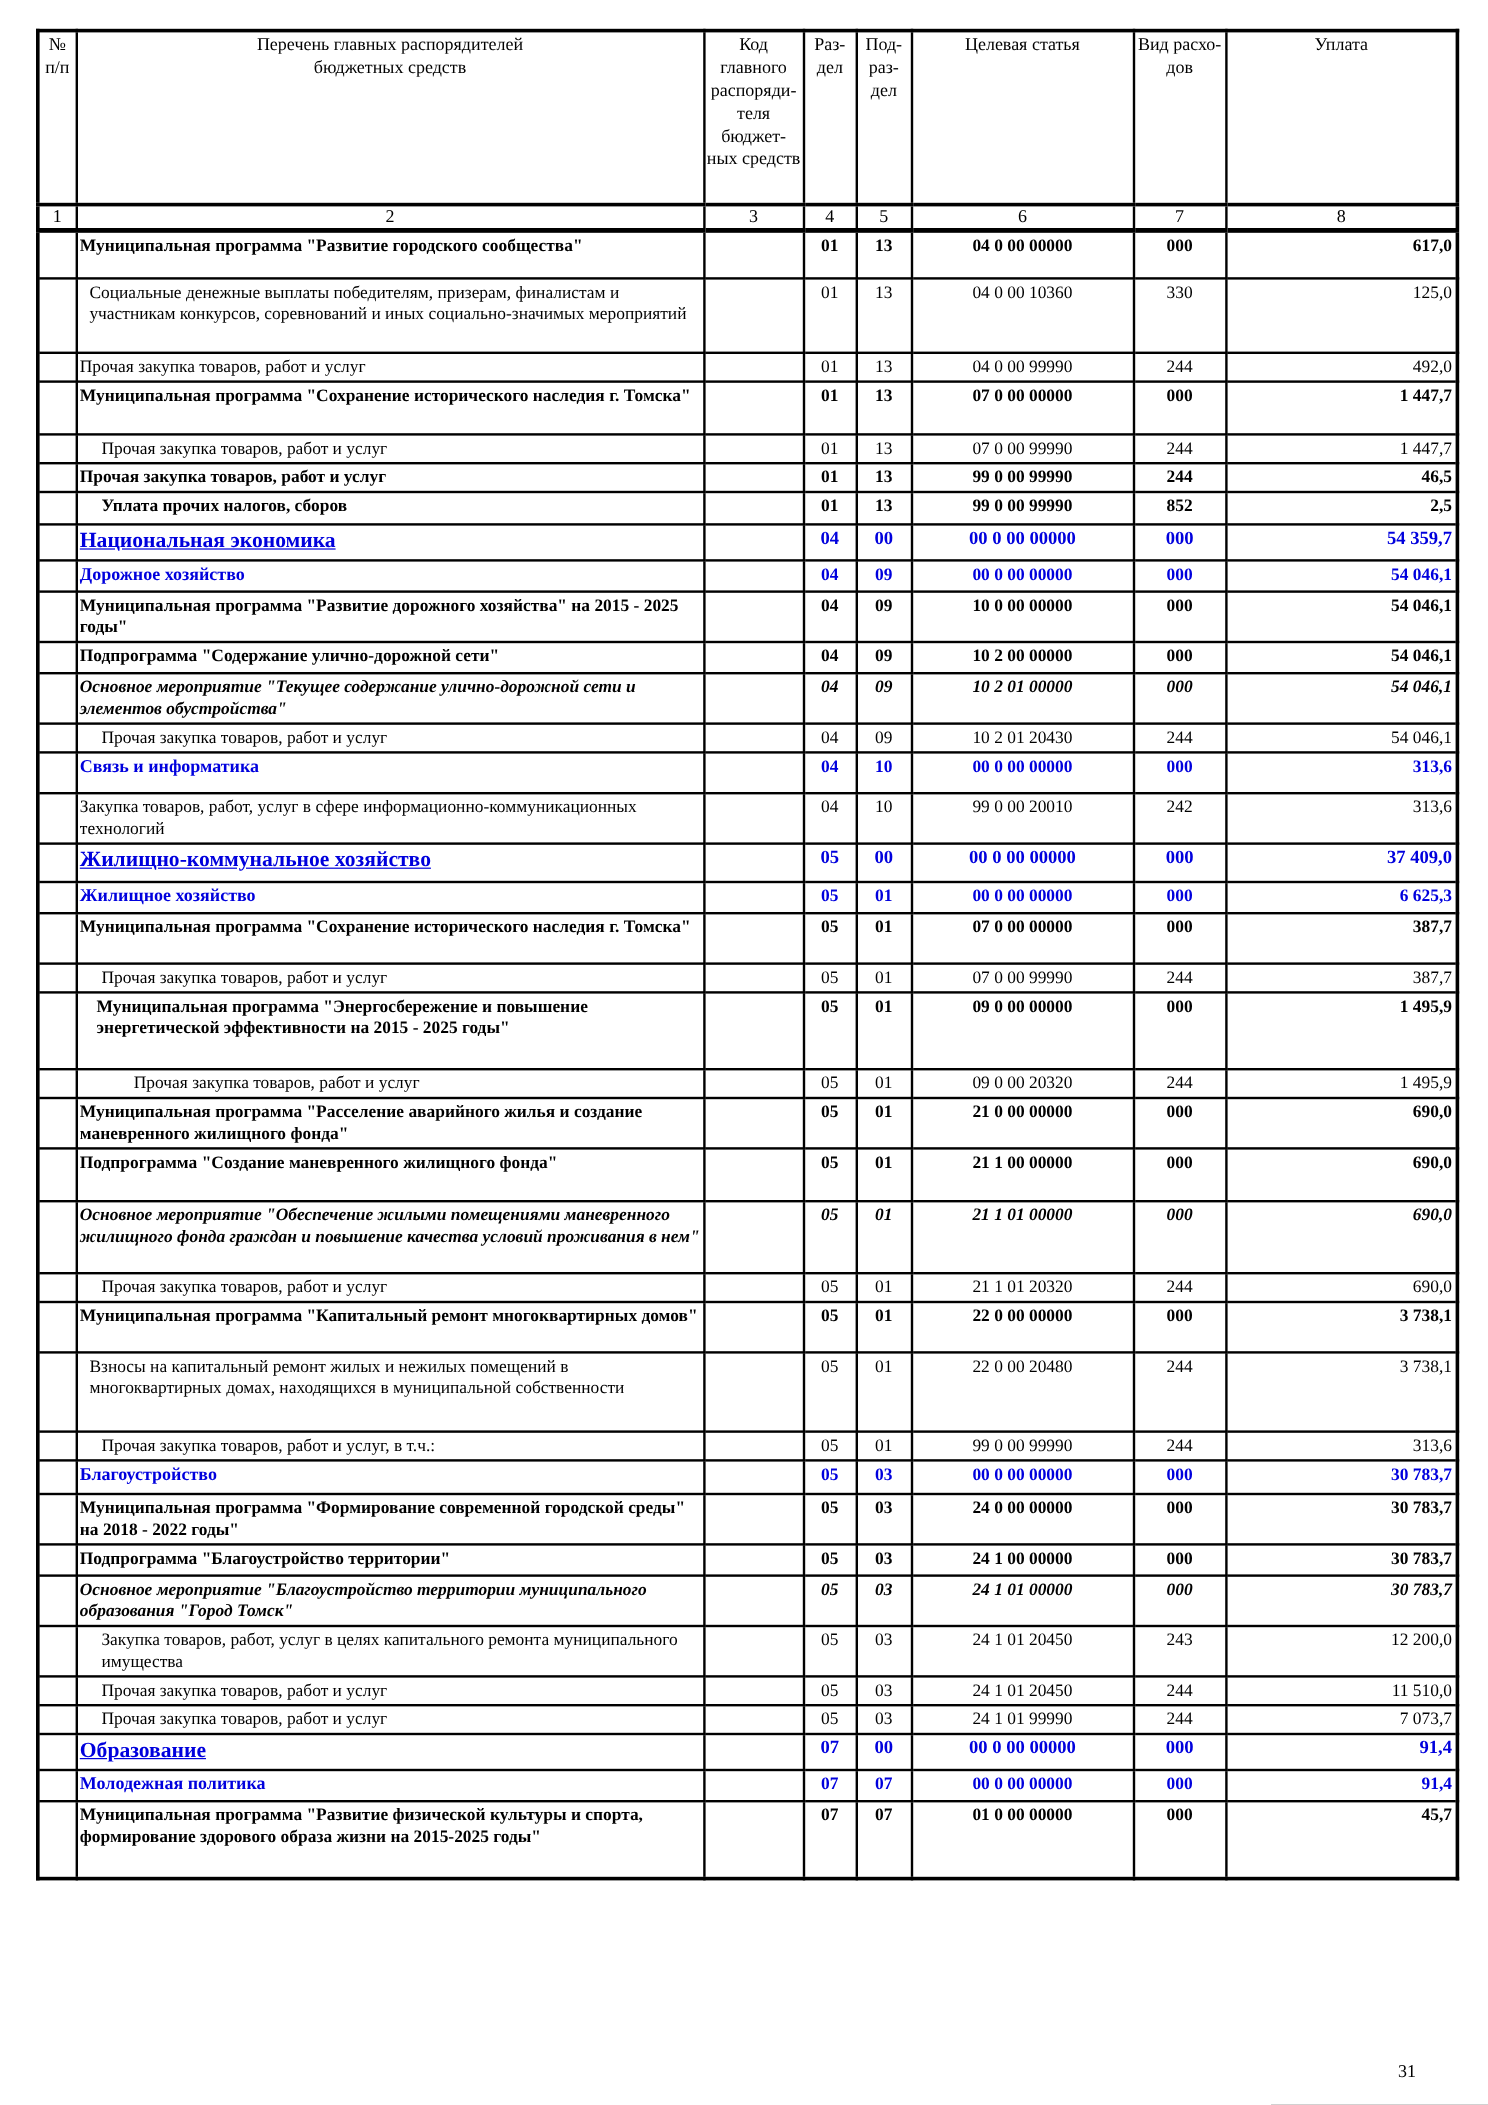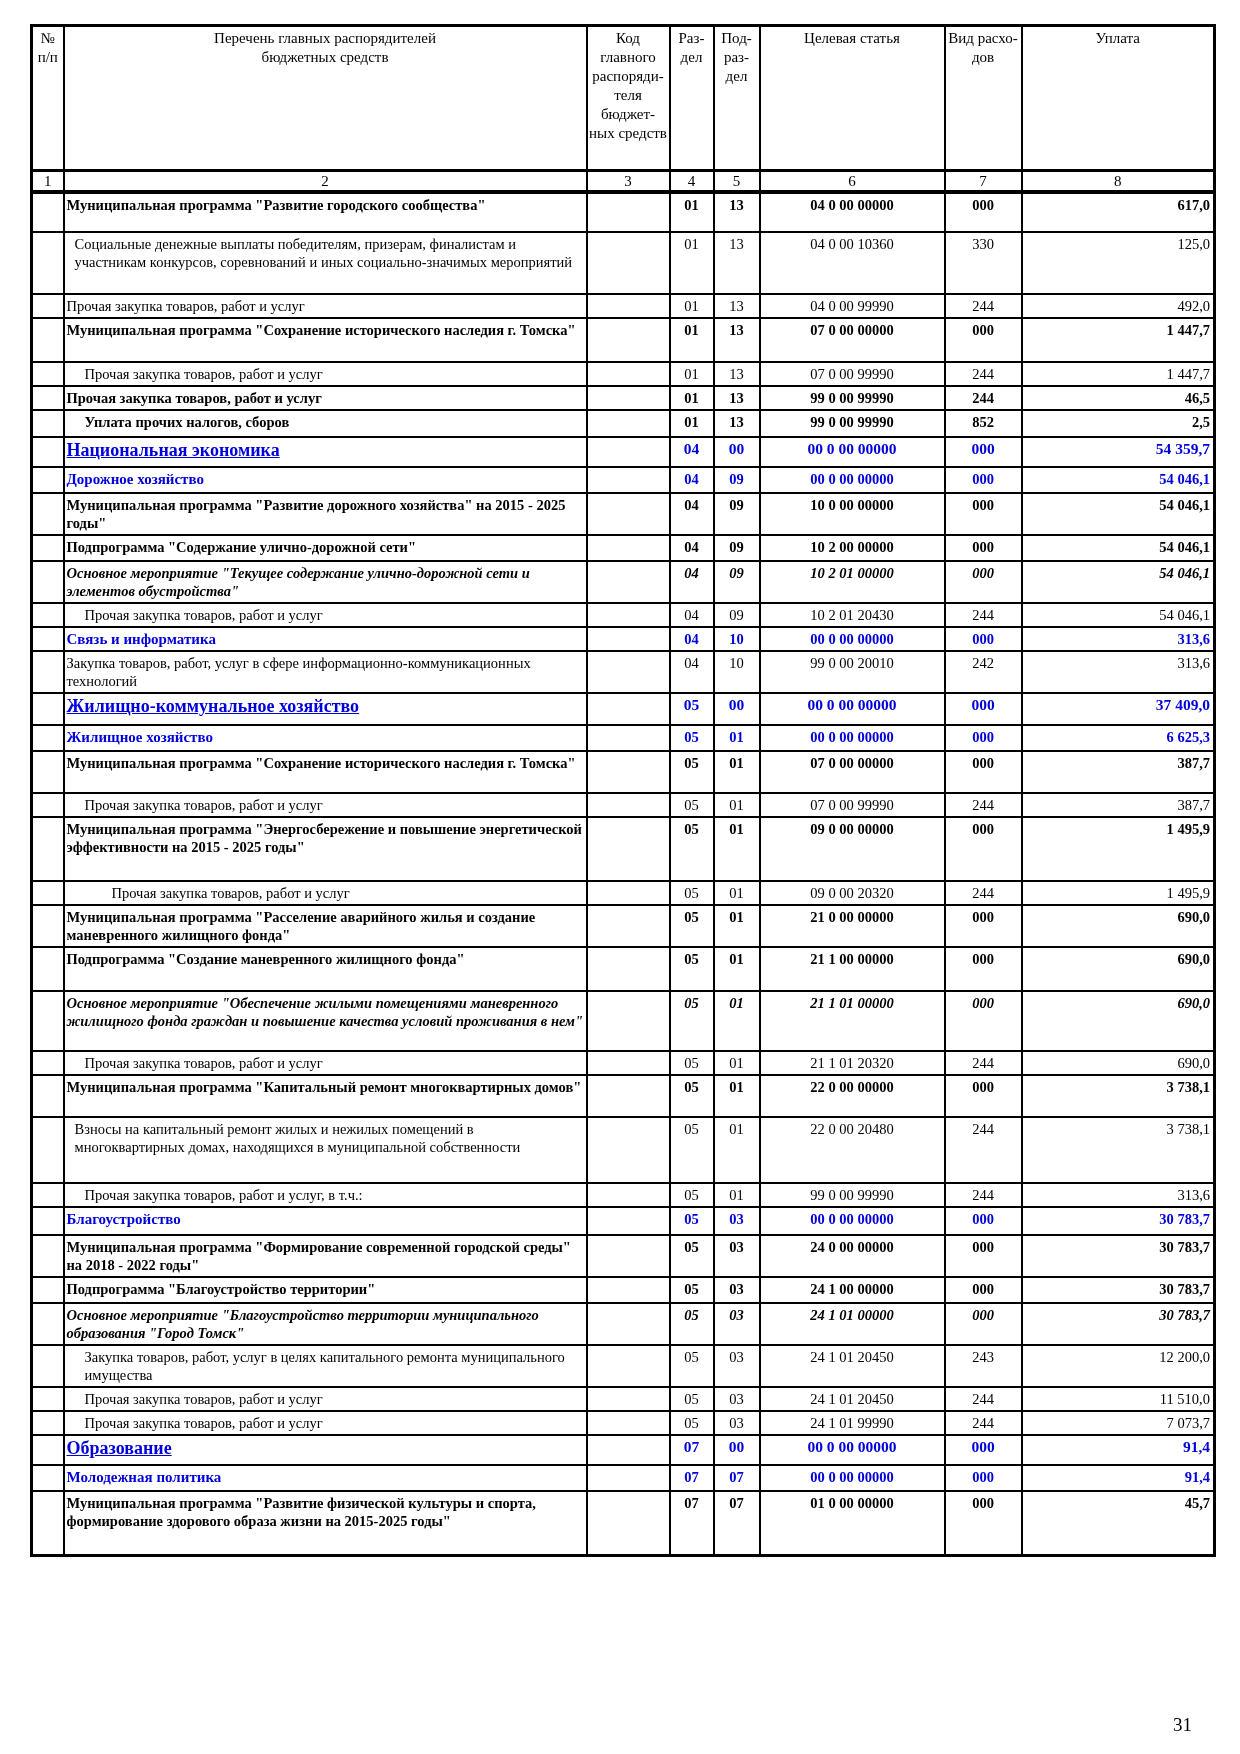--- a/index.html
+++ b/index.html
@@ -38,22 +38,22 @@
   td.c-name { text-align:left; padding-left:2px; padding-right:2px; }
   td.c-razdel, td.c-podrazdel, td.c-target, td.c-vid, td.c-code { text-align:center; white-space:nowrap; }
   td.c-total { text-align:right; padding-right:3px; }
   tr.program td { font-weight:bold; }
   tr.measure td { font-weight:bold; font-style:italic; }
   tr.section1 td, tr.section2 td { font-weight:bold; color:var(--blue,#0000dd); }
   tr.section1 td.c-name { font-size:18px; text-decoration:underline; line-height:21px; }
   tr.section1 td { font-size:15.5px; }
   tr.section2 td.c-name { font-size:15px; }
   .page-number {
-    position:absolute; right:48px; bottom:18px;
-    font-size:19px; color:#000;
+    position:absolute; right:60px; bottom:18px;
+    font-size:15px; color:#000;
   }
 </style>
 </head>
 <body>
 
 <div class="page">
   <table class="budget-table">
     <colgroup>
       <col class="w-num">
         <col class="w-name">
@@ -220,21 +220,21 @@
         <tr class="row detail" style="height: 24px;">
           <td class="c-num"></td>
           <td class="c-name" style="padding-left: 20px;">Прочая закупка товаров, работ и услуг</td>
           <td class="c-code"></td>
           <td class="c-razdel">04</td>
           <td class="c-podrazdel">09</td>
           <td class="c-target">10 2 01 20430</td>
           <td class="c-vid">244</td>
           <td class="c-total">54 046,1</td>
         </tr>
-        <tr class="row section2" style="height: 24px;">
+        <tr class="row section2" style="height: 34px;">
           <td class="c-num"></td>
           <td class="c-name" style="padding-left: 2px;">Связь и информатика</td>
           <td class="c-code"></td>
           <td class="c-razdel">04</td>
           <td class="c-podrazdel">10</td>
           <td class="c-target">00 0 00 00000</td>
           <td class="c-vid">000</td>
           <td class="c-total">313,6</td>
         </tr>
         <tr class="row detail" style="height: 42px;">
@@ -282,21 +282,21 @@
           <td class="c-name" style="padding-left: 20px;">Прочая закупка товаров, работ и услуг</td>
           <td class="c-code"></td>
           <td class="c-razdel">05</td>
           <td class="c-podrazdel">01</td>
           <td class="c-target">07 0 00 99990</td>
           <td class="c-vid">244</td>
           <td class="c-total">387,7</td>
         </tr>
         <tr class="row program" style="height: 64px;">
           <td class="c-num"></td>
-          <td class="c-name" style="padding-left: 2px;">Муниципальная программа "Энергосбережение и повышение энергетической эффективности на 2015 - 2025 годы"</td>
+          <td class="c-name" style="padding-left: 16px;">Муниципальная программа "Энергосбережение и повышение энергетической эффективности на 2015 - 2025 годы"</td>
           <td class="c-code"></td>
           <td class="c-razdel">05</td>
           <td class="c-podrazdel">01</td>
           <td class="c-target">09 0 00 00000</td>
           <td class="c-vid">000</td>
           <td class="c-total">1 495,9</td>
         </tr>
         <tr class="row detail" style="height: 24px;">
           <td class="c-num"></td>
           <td class="c-name" style="padding-left: 47px;">Прочая закупка товаров, работ и услуг</td>

